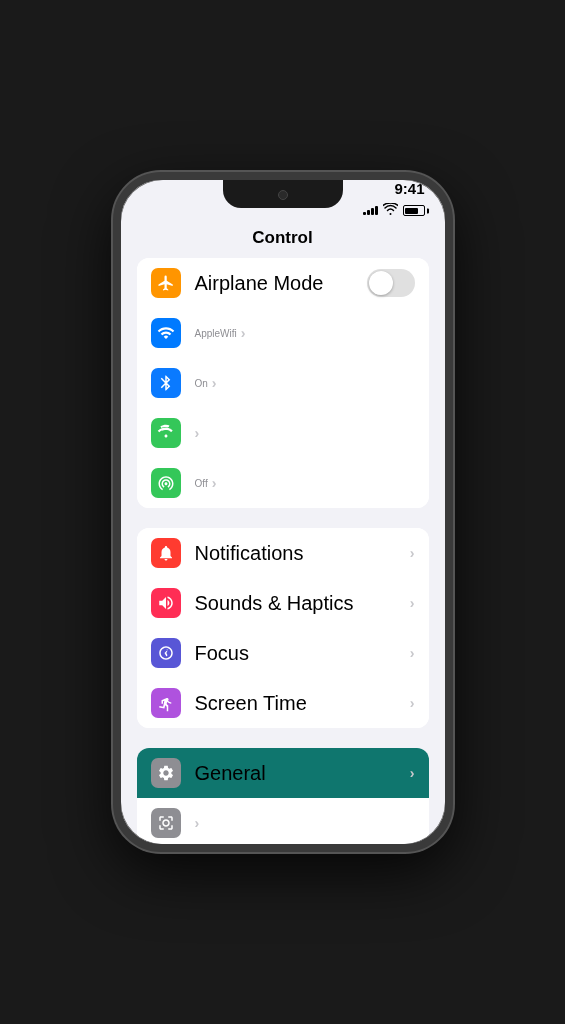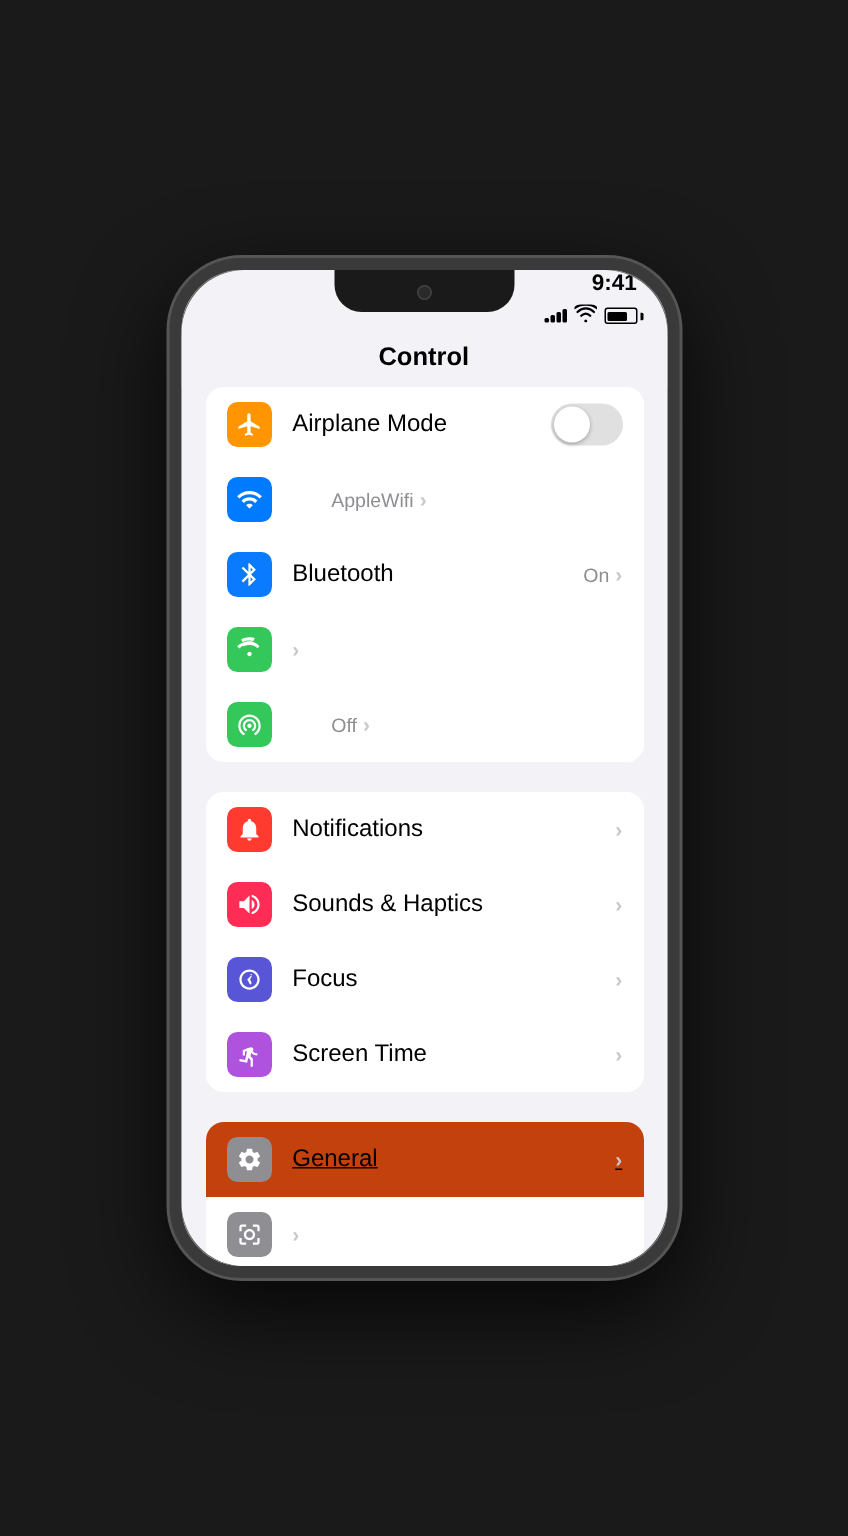--- a/index.html
+++ b/index.html
@@ -182,47 +182,45 @@
     .settings-row:not(:last-child)::after {
       content: '';
       position: absolute;
       bottom: 0;
       left: 52px;
       right: 0;
       height: 0.5px;
       background: #c8c8cc;
     }
     .settings-row.highlighted {
-      background: #c2410c;
-      text-decoration: underline;
+      background: #0f766e;
     }
 
     .row-icon {
       width: 30px;
       height: 30px;
       border-radius: 7px;
       display: flex;
       align-items: center;
       justify-content: center;
       margin-right: 14px;
       flex-shrink: 0;
       font-size: 16px;
     }
 
     .row-label {
       flex: 1;
-      font-size: 16px;
+      font-size: 20px;
       color: #000;
     }
 
     .row-value {
-      font-size: 13px;
+      font-size: 10px;
       color: #8e8e93;
       margin-right: 4px;
-      margin-left: 26px;
     }
 
     .row-chevron {
       color: #c8c8cc;
       font-size: 14px;
       font-weight: 600;
     }
 
     
     .toggle-switch {
@@ -324,21 +322,20 @@
           <span class="row-value">AppleWifi</span>
           <span class="row-chevron">›</span>
         </div>
 
         <div class="settings-row">
           <div class="row-icon icon-blue-dark">
             <svg class="icon-svg" viewBox="0 0 24 24">
                 <path d="M17.71 7.71L12 2h-1v7.59L6.41 5 5 6.41 10.59 12 5 17.59 6.41 19 11 14.41V22h1l5.71-5.71-4.3-4.29 4.3-4.29zM13 5.83l1.88 1.88L13 9.59V5.83zm1.88 10.46L13 18.17v-3.76l1.88 1.88z"></path>
               </svg>
           </div>
-          <span class="row-label">Bluetooth</span>
           <span class="row-value">On</span>
           <span class="row-chevron">›</span>
         </div>
 
         <div class="settings-row">
           <div class="row-icon icon-green">
             <svg class="icon-svg" viewBox="0 0 24 24">
                 <path d="M1 9l2 2c2.88-2.88 6.79-4.08 10.53-3.62l1.19-2.55C9.84 4.14 4.8 5.69 1 9zm20 0c-1.03-1.03-2.18-1.88-3.42-2.56l-1.19 2.55C17.54 9.63 18.68 10.5 19 10.83l2-2zM12 4c1.2 0 2.35.18 3.46.49l1.19-2.55C15.5 1.34 13.77 1 12 1 9.28 1 6.72 1.76 4.55 3.12l1.26 2.28C7.29 4.51 9.59 4 12 4zm0 10c-1.1 0-2 .9-2 2s.9 2 2 2 2-.9 2-2-.9-2-2-2zm5.14-4.85l1.19-2.54c-1.88-1.11-4.04-1.75-6.33-1.75-2.3 0-4.46.64-6.34 1.75l1.19 2.54C8.08 8.54 10 8 12 8s3.92.54 5.14 1.15z"></path>
               </svg>
           </div>

